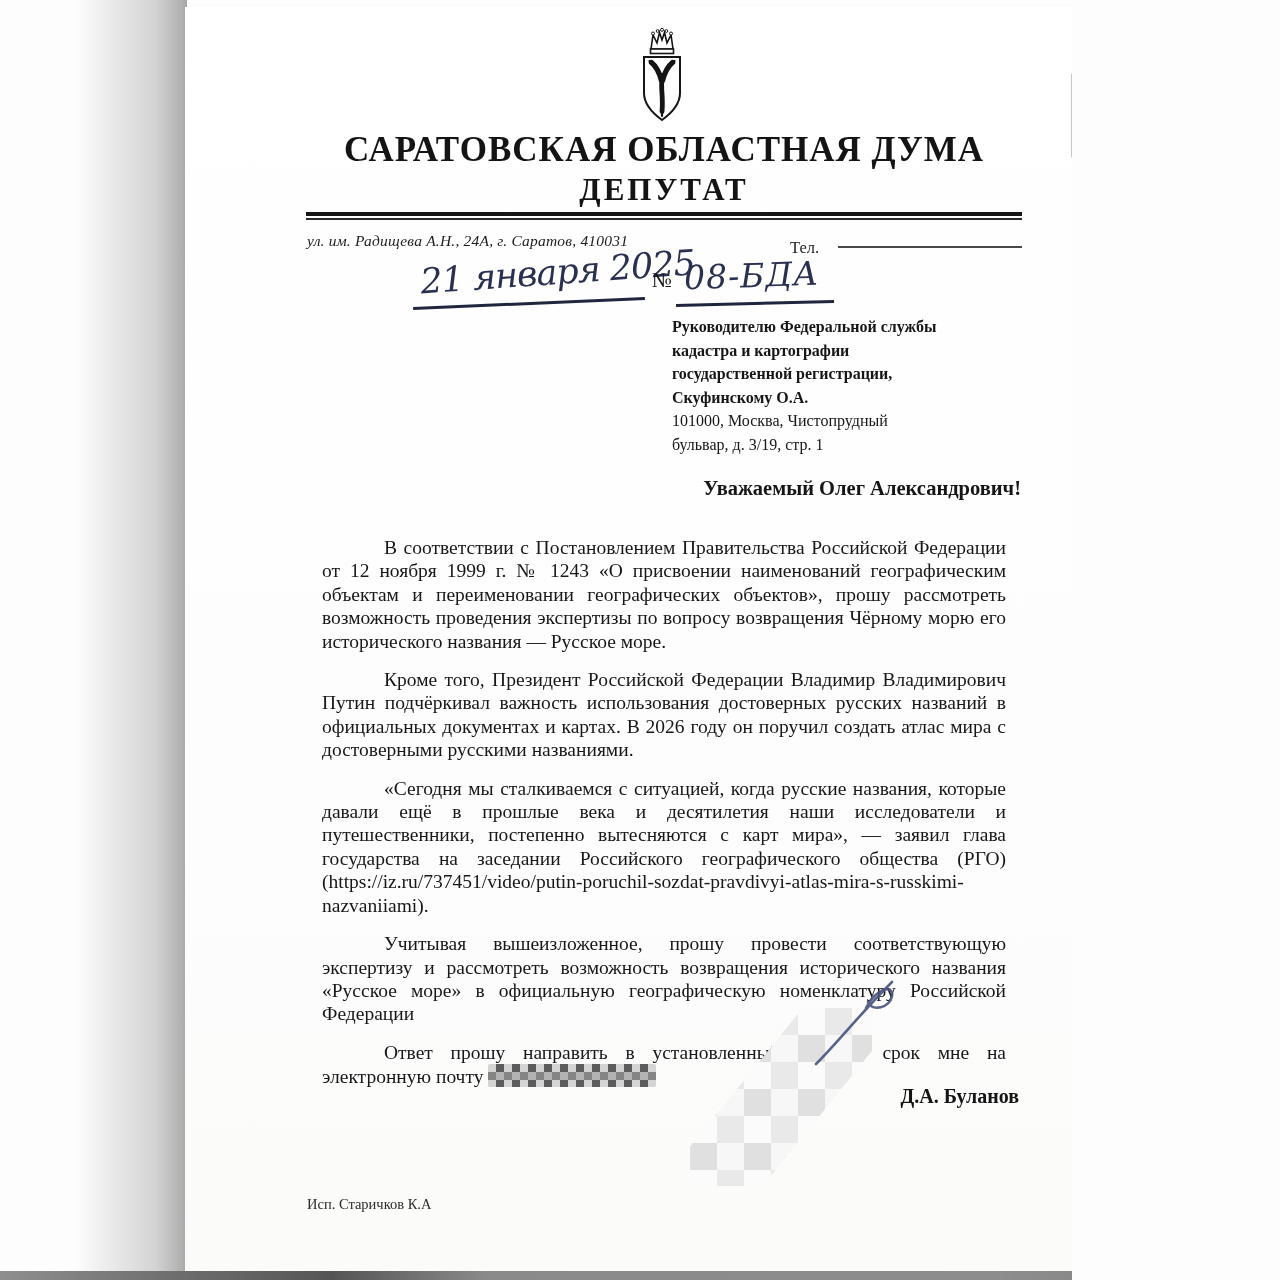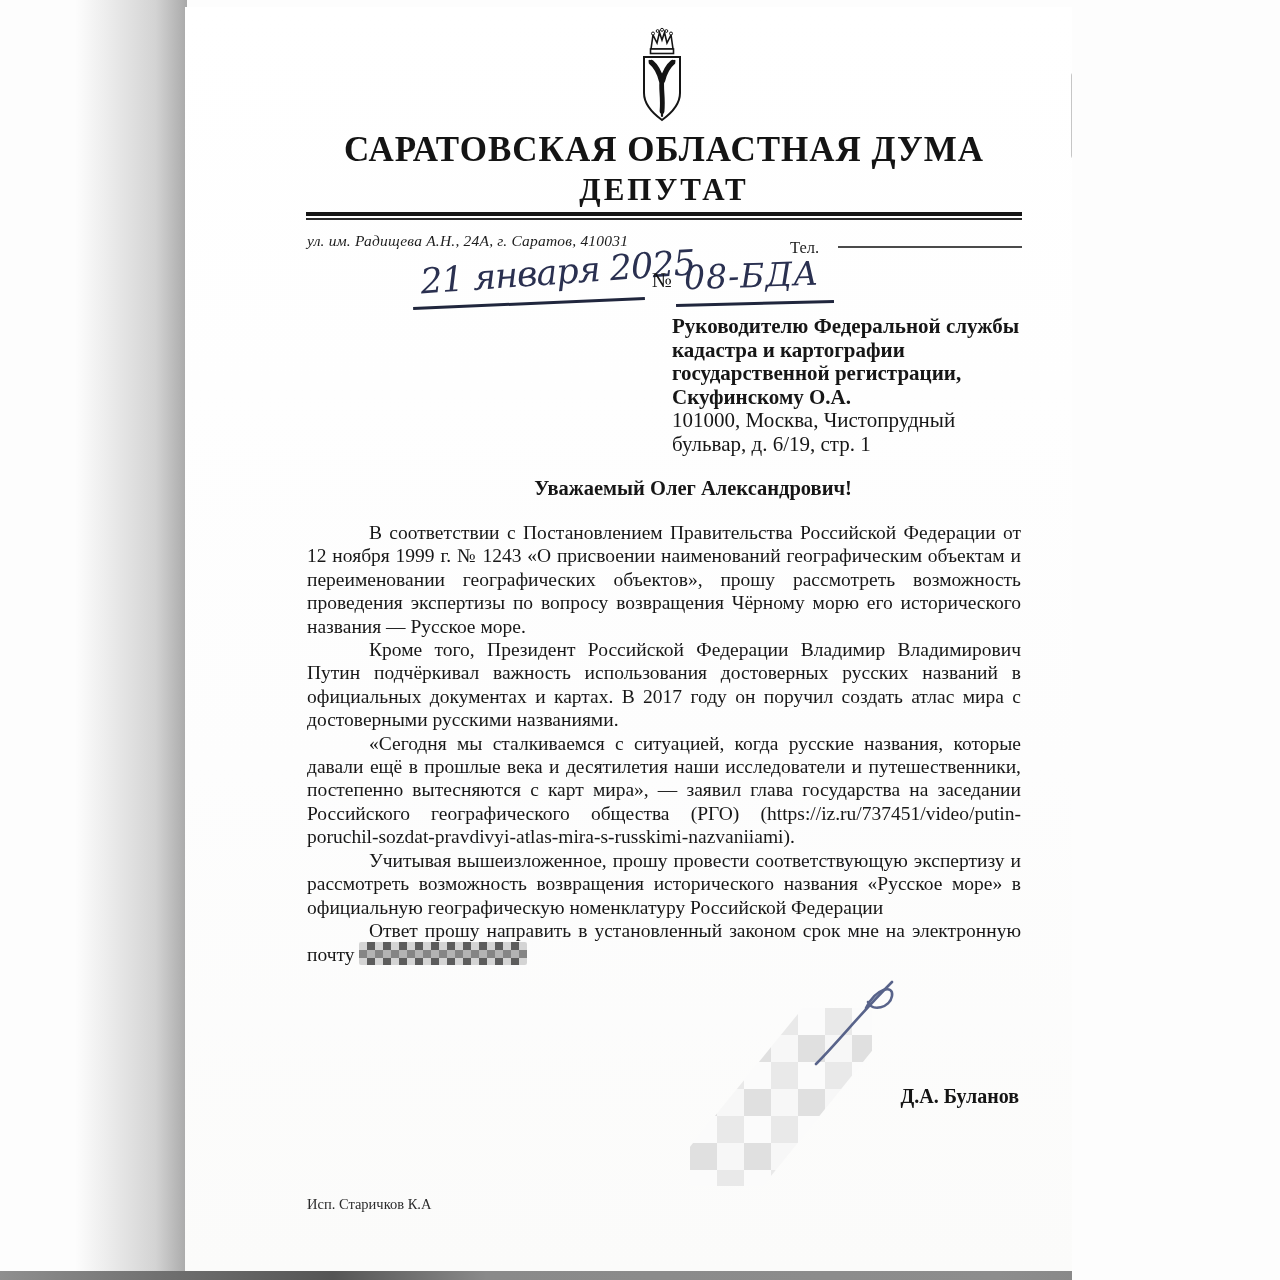--- a/index.html
+++ b/index.html
@@ -33,30 +33,30 @@
 
   
   .hand { font-family:"DejaVu Serif",serif; font-style:italic; color:#2a3050; }
   .hand-date { position:absolute; left:420px; top:252px; font-size:35px; letter-spacing:-1px; transform:rotate(-4deg); }
   .hand-date-line { position:absolute; left:413px; top:302px; width:232px; height:2.5px; background:#20263d; transform:rotate(-2.5deg); }
   .num-label { position:absolute; left:652px; top:268px; font-size:21px; color:#141414; }
   .hand-number { position:absolute; left:684px; top:256px; font-size:33px; letter-spacing:1px; transform:rotate(-2deg); }
   .hand-number-line { position:absolute; left:676px; top:302px; width:158px; height:2.5px; background:#20263d; transform:rotate(-1.5deg); }
 
   
-  .recipient { position:absolute; left:672px; top:315px; font-size:21px; line-height:23.6px; color:#161616; }
+  .recipient { position:absolute; left:672px; top:315px; font-size:16px; line-height:23.6px; color:#161616; }
   .recipient .b { font-weight:bold; }
 
-  .salutation { position:absolute; left:307px; top:477px; width:714px; text-align:center;
+  .salutation { position:absolute; left:307px; top:477px; width:714px; text-align:right;
     padding-left:58px; font-weight:bold; font-size:20.5px; color:#161616; }
 
   
   .body-text { position:absolute; left:307px; top:521px; width:714px;
     font-size:19.5px; line-height:23.4px; color:#171717; text-align:justify; }
-  .body-text p { text-indent:62px; margin:0; overflow-wrap:break-word; }
+  .body-text p { text-indent:62px; margin:15px; overflow-wrap:break-word; }
 
   .signature { position:absolute; right:72px; top:1078px; font-weight:bold; font-size:20px; color:#141414; }
   .executor { position:absolute; left:307px; top:1150px; font-size:14.5px; color:#2b2b2b; }
 
   
   .redact-inline { display:inline-block; vertical-align:-4px; width:168px; height:23px; border-radius:2px;
     background:conic-gradient(#5c5c5c 0 25%, #b3b3b3 0 50%, #858585 0 75%, #d4d4d4 0) 0 0/16px 16px;
     filter:blur(.6px); }
   .redact-signature { position:absolute; left:690px; top:1008px; width:182px; height:178px;
     background:conic-gradient(#e9e9e9 0 25%, #f7f7f7 0 50%, #e0e0e0 0 75%, #fbfbfb 0) 0 0/54px 54px;
@@ -116,28 +116,28 @@
     <div class="num-label" style="left:467px; top:261px;">№</div>
     <div class="hand hand-number" style="left:499px; top:249px;">08-БДА</div>
     <div class="hand-number-line" style="left:491px; top:295px;"></div>
 
     <div class="recipient" style="left:487px; top:308px;">
       <div class="b">Руководителю Федеральной службы</div>
       <div class="b">кадастра и картографии</div>
       <div class="b">государственной регистрации,</div>
       <div class="b">Скуфинскому О.А.</div>
       <div>101000, Москва, Чистопрудный</div>
-      <div>бульвар, д. 6/19, стр. 1</div>
+      <div>бульвар, д. 3/19, стр. 1</div>
     </div>
 
     <div class="salutation" style="left:122px; top:470px;">Уважаемый Олег Александрович!</div>
 
     <div class="body-text" style="left:122px; top:514px;">
       <p><span>В соответствии с Постановлением Правительства Российской Федерации от 12 ноября 1999 г. № 1243 «О присвоении наименований географическим объектам и переименовании географических объектов», прошу рассмотреть возможность проведения экспертизы по вопросу возвращения Чёрному морю его исторического названия — Русское море.</span></p>
-      <p><span>Кроме того, Президент Российской Федерации Владимир Владимирович Путин подчёркивал важность использования достоверных русских названий в официальных документах и картах. В 2017 году он поручил создать атлас мира с достоверными русскими названиями.</span></p>
+      <p><span>Кроме того, Президент Российской Федерации Владимир Владимирович Путин подчёркивал важность использования достоверных русских названий в официальных документах и картах. В 2026 году он поручил создать атлас мира с достоверными русскими названиями.</span></p>
       <p><span>«Сегодня мы сталкиваемся с ситуацией, когда русские названия, которые давали ещё в прошлые века и десятилетия наши исследователи и путешественники, постепенно вытесняются с карт мира», — заявил глава государства на заседании Российского географического общества (РГО) (https://iz.ru/737451/video/putin-poruchil-sozdat-pravdivyi-atlas-mira-s-russkimi-nazvaniiami).</span></p>
       <p><span>Учитывая вышеизложенное, прошу провести соответствующую экспертизу и рассмотреть возможность возвращения исторического названия «Русское море» в официальную географическую номенклатуру Российской Федерации</span></p>
       <p><span>Ответ прошу направить в установленный законом срок мне на электронную почту</span>
         <span class="redact-inline"></span></p>
     </div>
 
     <div class="redact-signature" style="left:505px; top:1001px;"></div>
 
     <svg class="pen-stroke" style="left:615px; top:963px;" width="120" height="100" viewBox="0 0 120 100">
       <g fill="none" stroke="#47537e" stroke-width="2.6" stroke-linecap="round" opacity="0.9">

